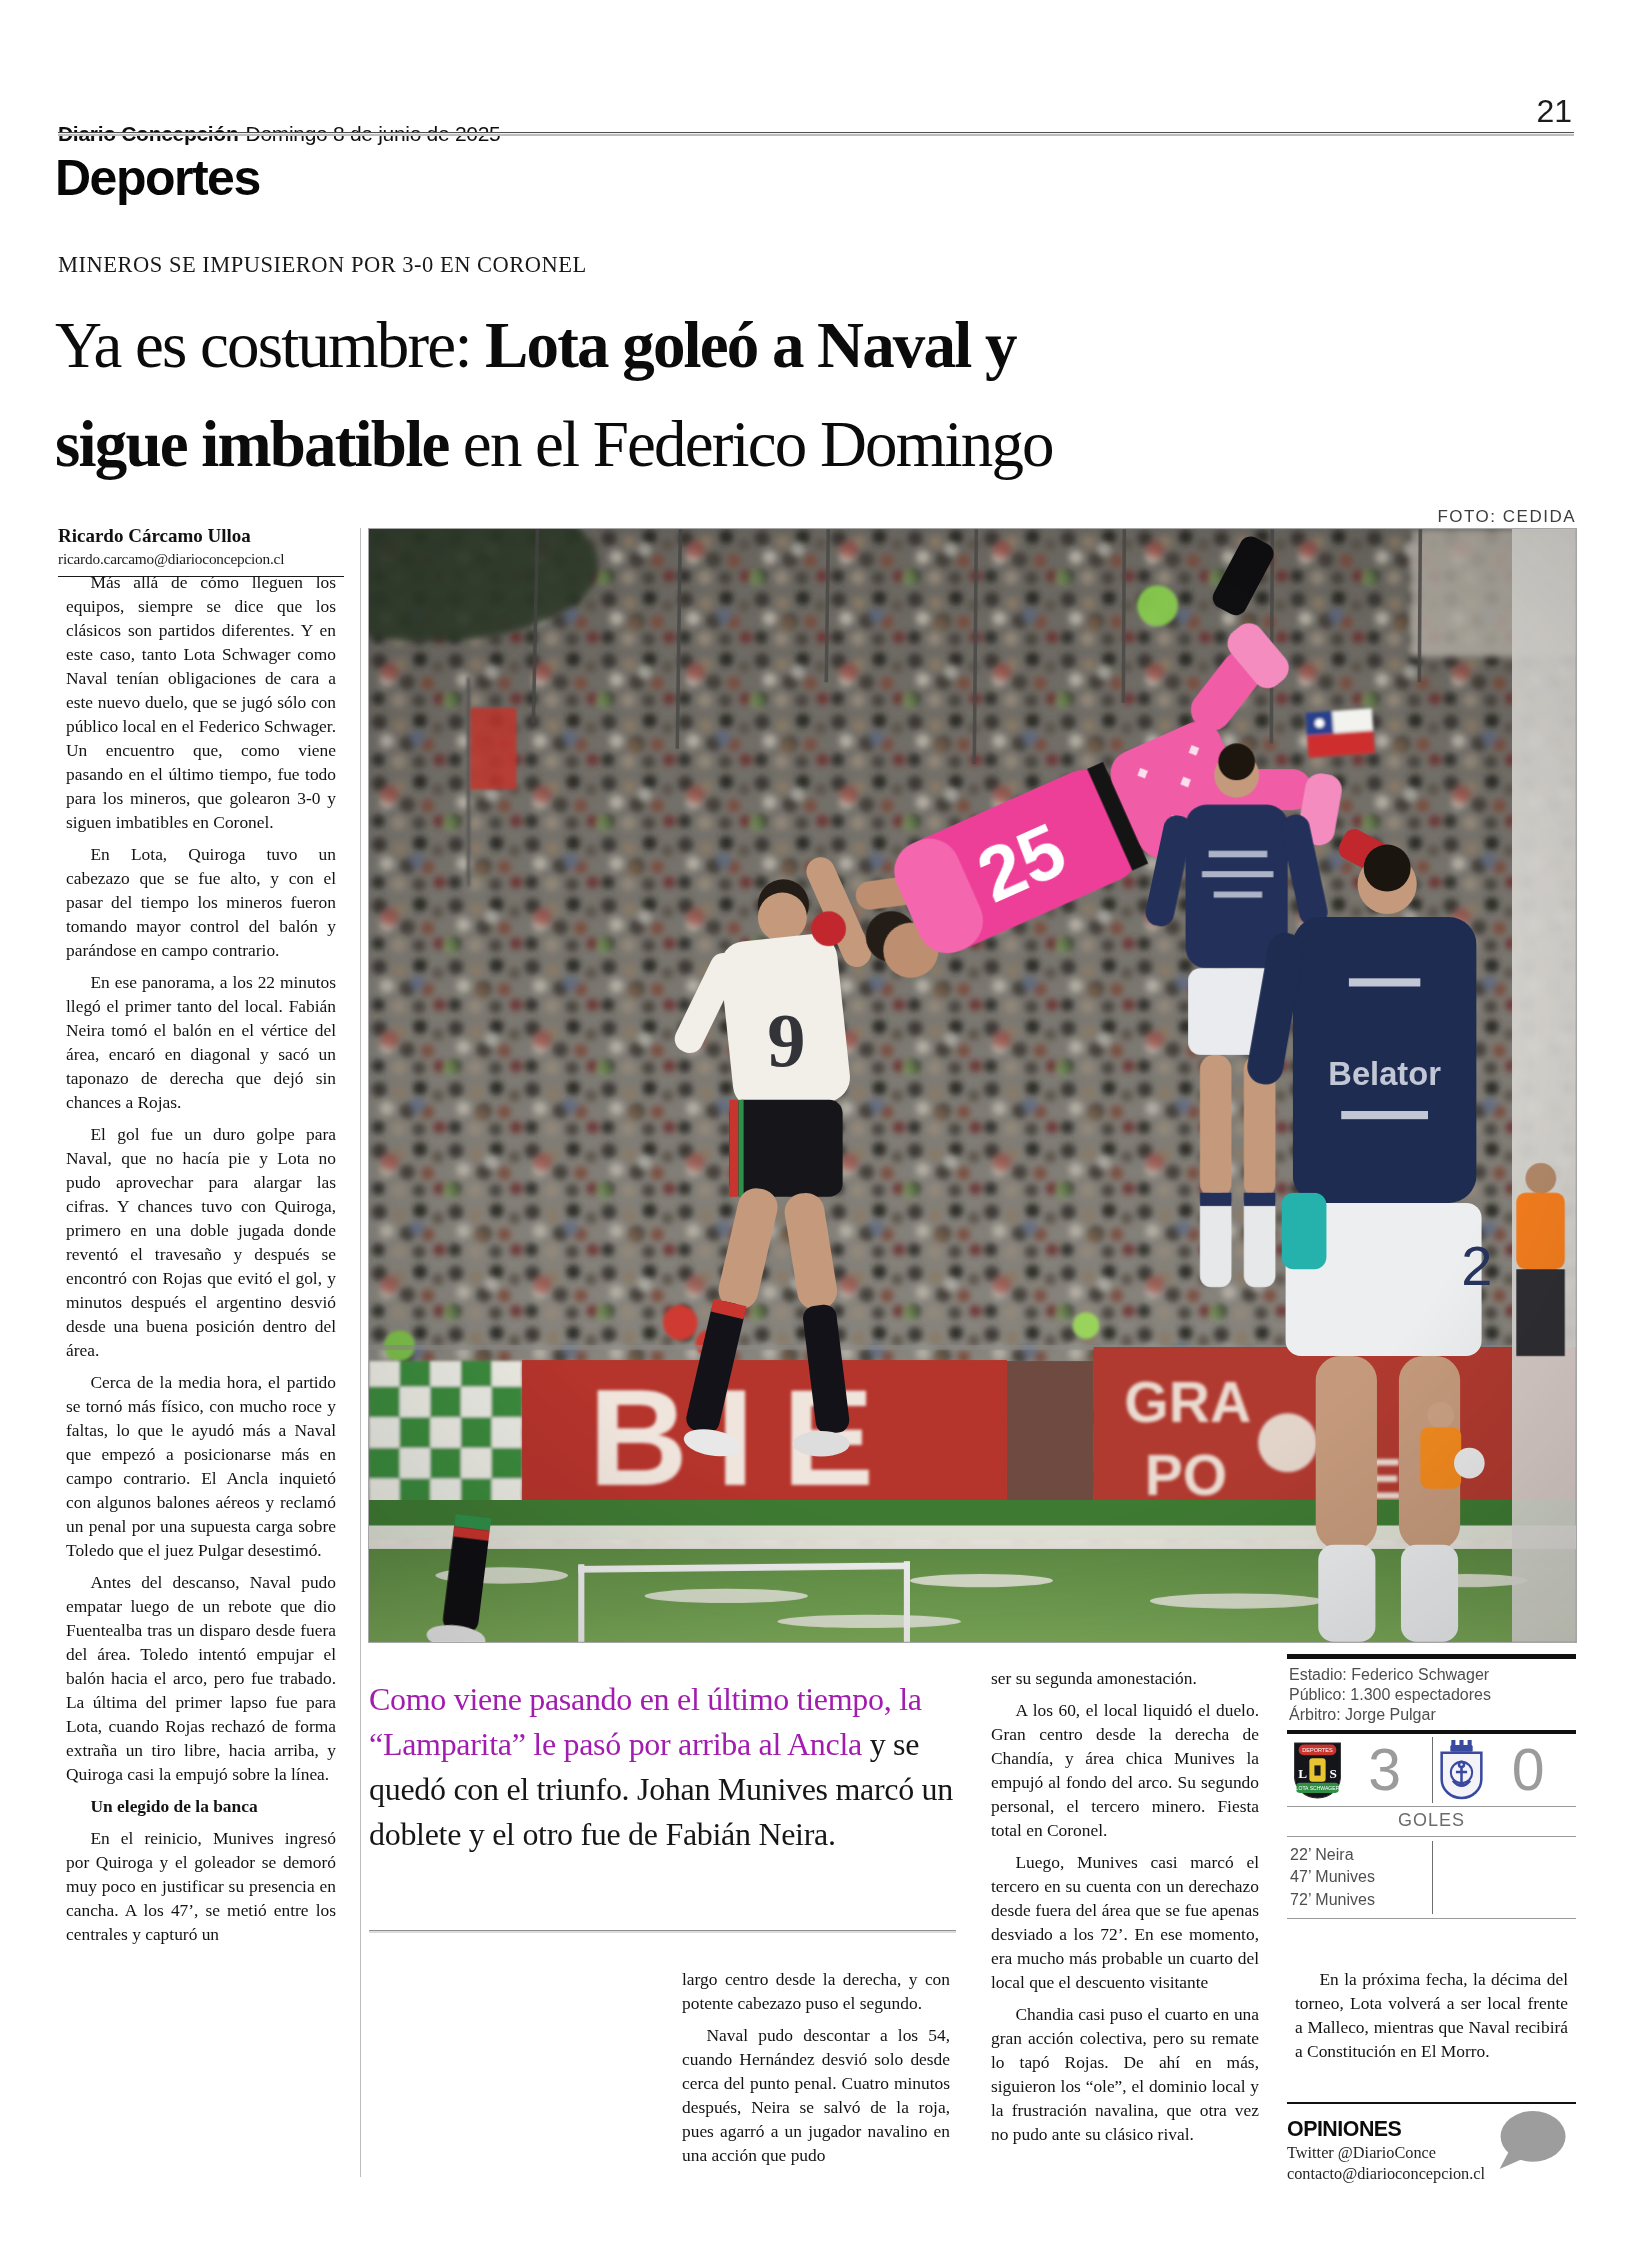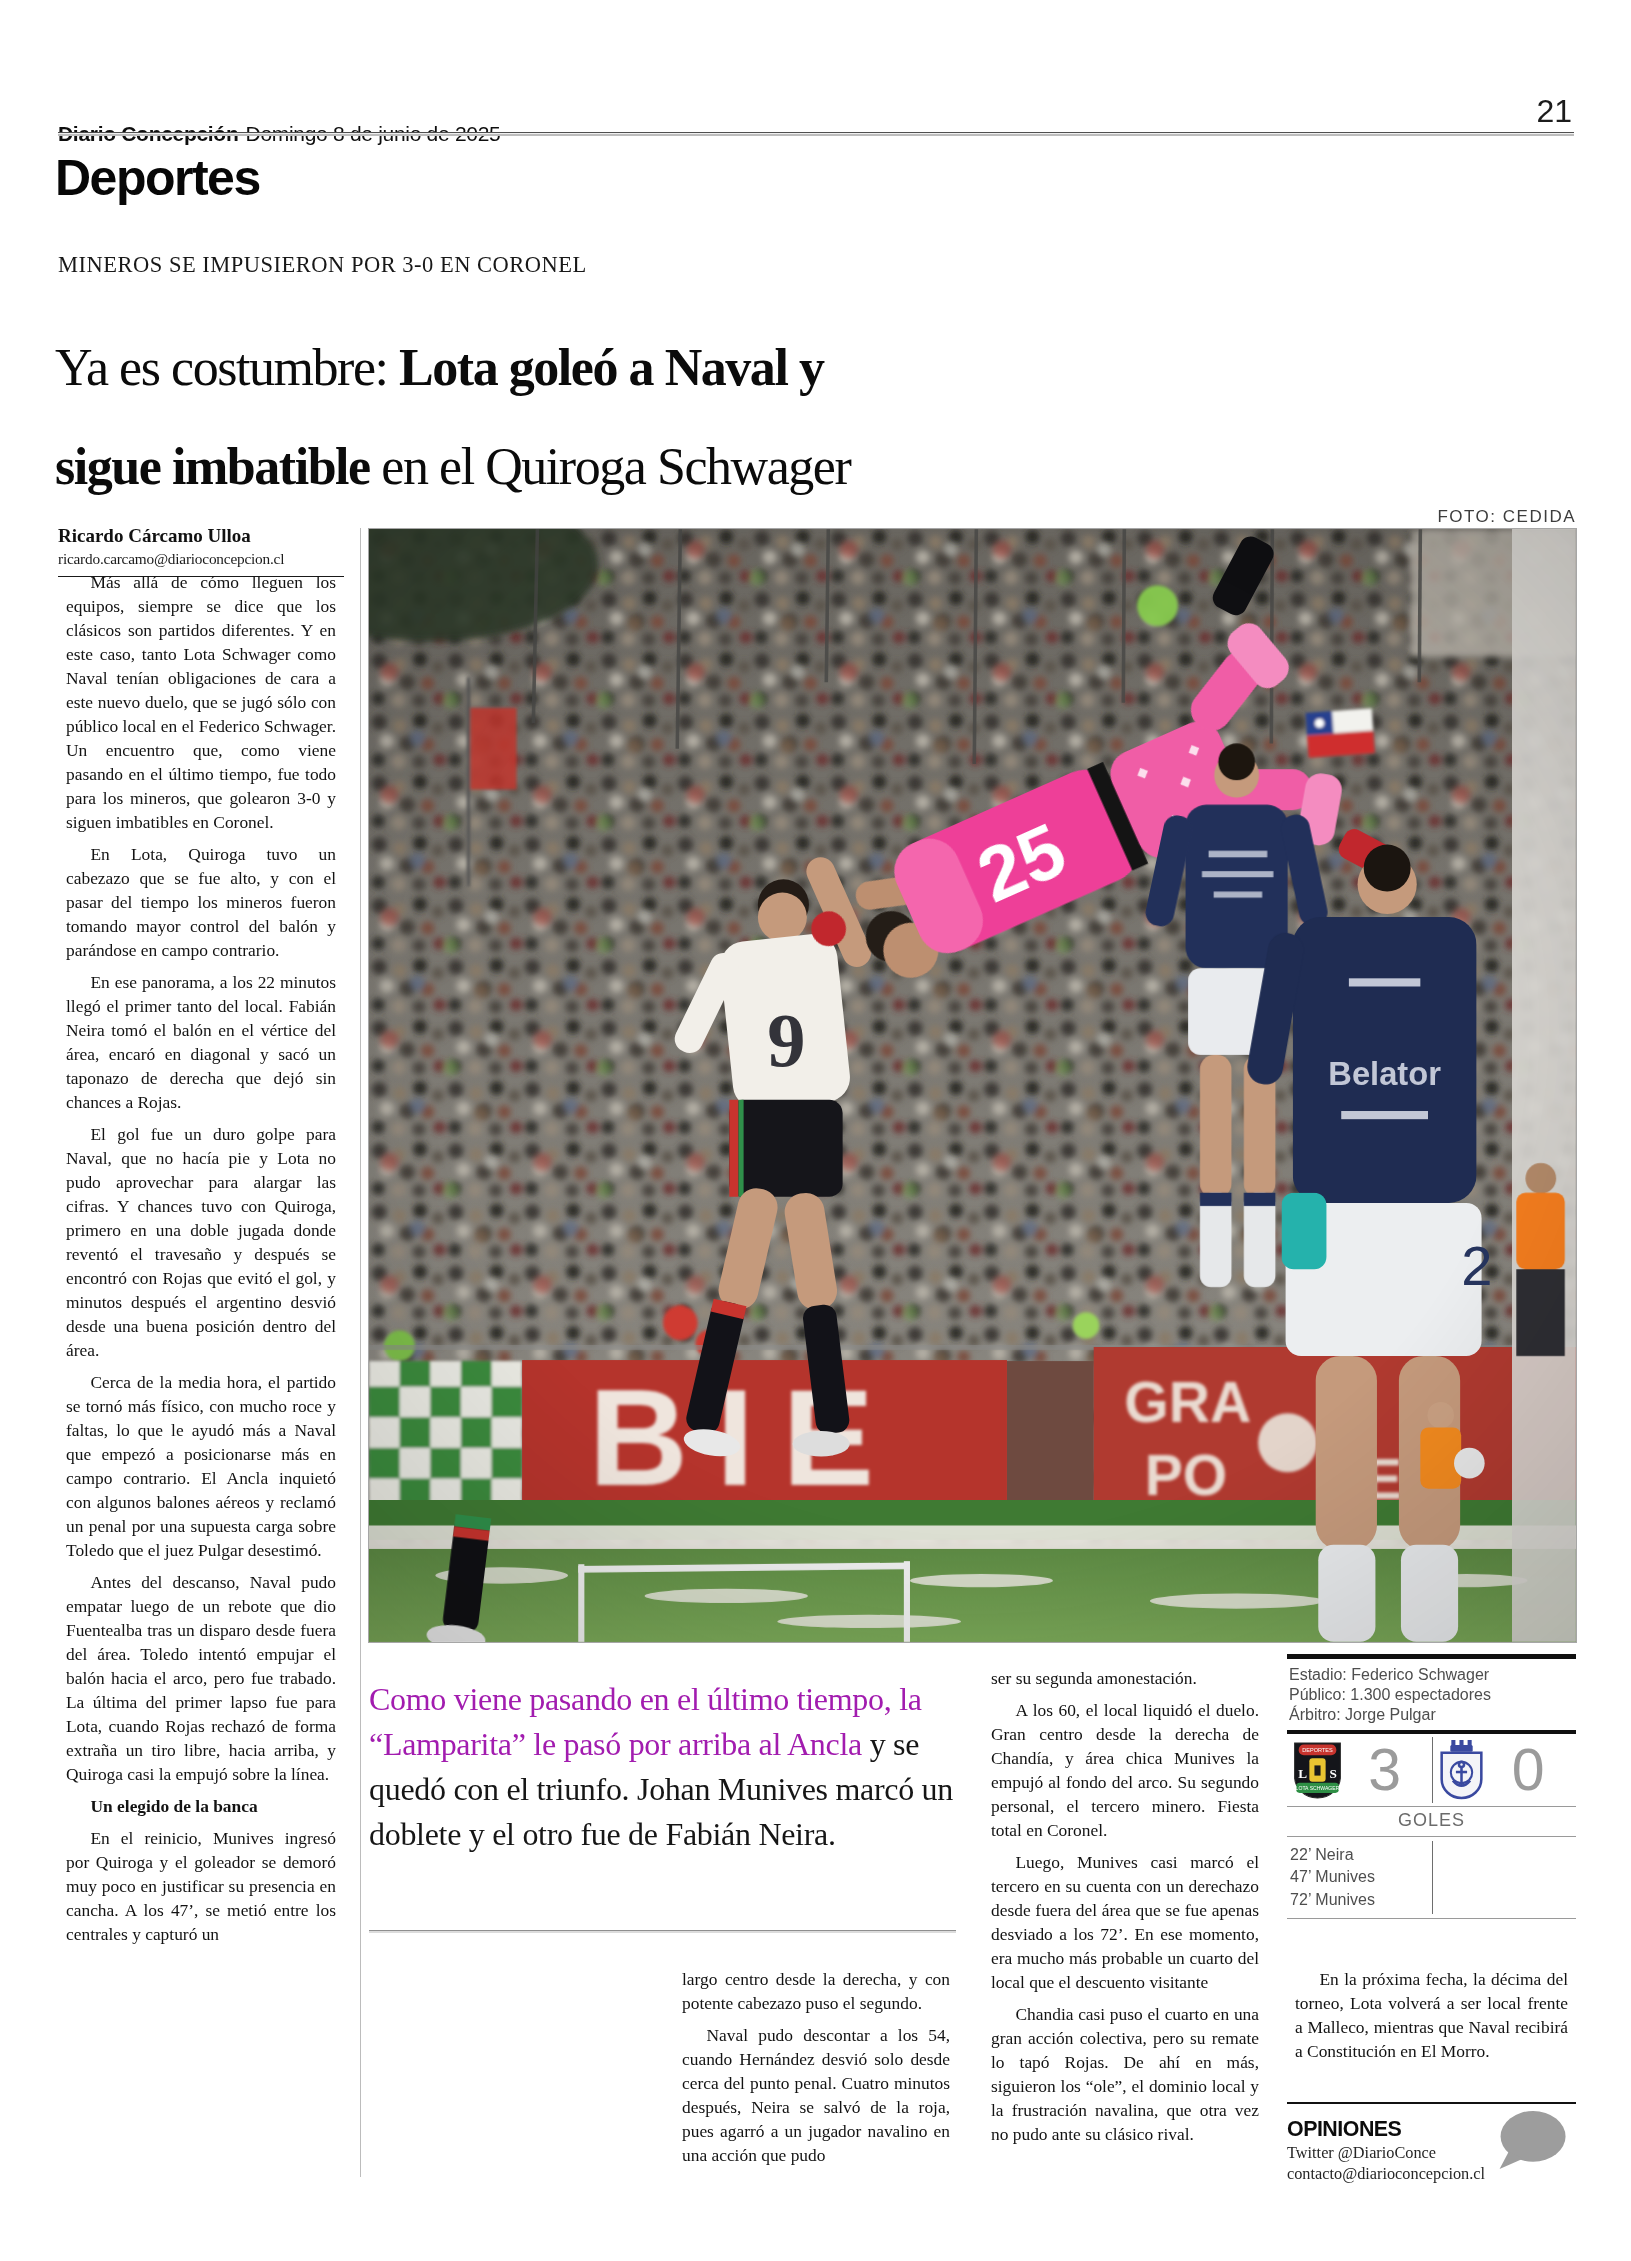--- a/index.html
+++ b/index.html
@@ -12,21 +12,21 @@
             font-size:21px;letter-spacing:-0.3px;color:#0e0e0e;white-space:nowrap;margin-top:12px;}
   .masthead .brand{font-weight:700;}
   .masthead .date{font-weight:400;margin-left:7.1px;}
   .pagenum{left:1460px;top:93px;width:112px;text-align:right;
            font-family:"Liberation Sans",sans-serif;font-size:32px;color:#1c1c1c;}
   .header-rule{left:58px;top:132px;width:1516px;height:3.6px;
                background:linear-gradient(#4f4f4f 0 1.5px,#efefef 1.5px 2px,#bdbdbd 2px 3.6px);}
   .section-title{left:55px;top:149px;font-family:"Liberation Sans",sans-serif;
                  font-weight:700;font-size:50px;letter-spacing:-1.5px;color:#070707;}
   .kicker{left:58px;top:252px;font-size:22.5px;letter-spacing:0.5px;color:#181818;}
-  .headline{left:55px;top:318px;width:1537px;font-size:52px;line-height:99px;
+  .headline{left:55px;top:296px;width:1537px;font-size:65px;line-height:99px;
             letter-spacing:-0.028em;color:#0b0b0b;font-family:Liberation Serif, serif;}
   .hl-b{font-weight:700;}
 
   
   .photo-credit{left:963px;top:507px;width:613px;text-align:right;
                 font-family:"Liberation Sans",sans-serif;font-size:17px;
                 letter-spacing:1.5px;color:#3d3d3d;}
   .photo{left:369px;top:529px;width:1207px;height:1113px;background:#7d7a74;
          outline:0.5px solid rgba(0,0,0,.35);overflow:hidden;}
 
@@ -84,21 +84,21 @@
 <div class="abs masthead">
   <span class="brand">Diario Concepción</span><span class="date">Domingo 8 de junio de 2025</span>
 </div>
 <div class="abs pagenum">21</div>
 <div class="abs header-rule"></div>
 <div class="abs section-title">Deportes</div>
 <div class="abs kicker">MINEROS SE IMPUSIERON POR 3-0 EN CORONEL</div>
 
 <div class="abs headline">
   <div><span>Ya es costumbre: </span><span class="hl-b">Lota goleó a Naval y</span></div>
-  <div><span class="hl-b">sigue imbatible </span><span>en el Quiroga Schwager</span></div>
+  <div><span class="hl-b">sigue imbatible </span><span>en el Federico Domingo</span></div>
 </div>
 
 <div class="abs photo-credit">FOTO: CEDIDA</div>
 
 <div class="abs photo">
 <svg width="1207" height="1113" viewBox="0 0 2365 2180" xmlns="http://www.w3.org/2000/svg">
   <defs>
     <linearGradient id="crowdGrad" x1="0" y1="0" x2="0" y2="1">
       <stop offset="0" stop-color="#696660"></stop>
           <stop offset="1" stop-color="#8f8c85"></stop>

